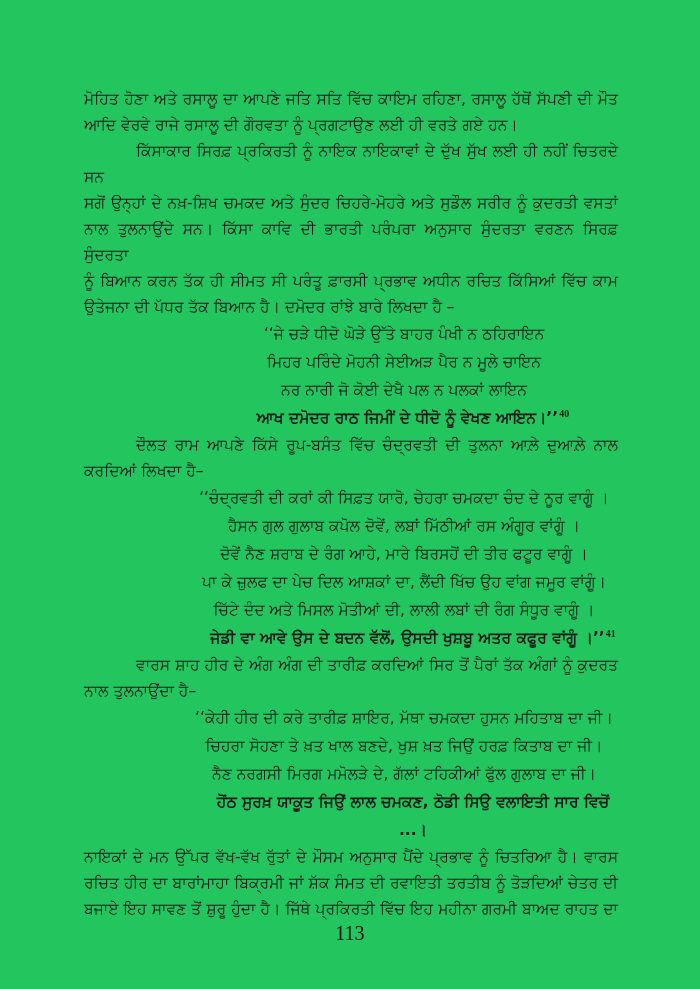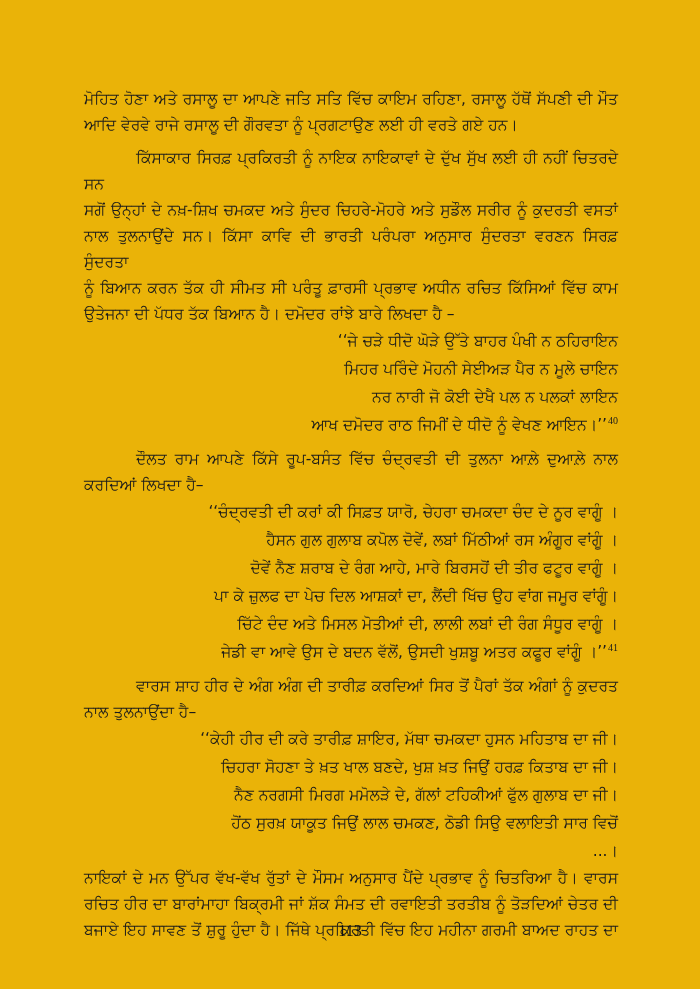--- a/index.html
+++ b/index.html
@@ -6,57 +6,57 @@
   body {
     width:700px; height:989px;
     background:#ffffff;
     font-family:"DejaVu Sans", sans-serif;
     color:#1b1b1b;
     -webkit-font-smoothing:antialiased;
   }
   .page {
     position:relative;
     width:700px; height:989px;
-    background:#eab308;
+    background:#22c55e;
     overflow:hidden;
   }
   .text-block {
     position:absolute;
     left:84px; top:86px;
     width:534px;
     font-size:15.5px;
   }
   .para .line {
     line-height:26px;
     text-align:justify;
     text-align-last:justify;
     white-space:normal;
   }
   .para .line.last { text-align:center; text-align-last:left; }
-  .para .line.indent { text-indent:52px;margin-top:7px; }
+  .para .line.indent { text-indent:52px; }
   .verse .vline {
     line-height:28px;
     margin-left:106px;
-    text-align:right;
+    text-align:center;
   }
-  .verse .vline:last-child { margin-left:124px; }
+  .verse .vline:last-child { margin-left:124px;font-weight:bold; }
   sup.fn {
     font-family:"Liberation Serif", serif;
     font-size:10px;
     line-height:0;
     vertical-align:super;
     margin-left:1px;
   }
   .footer {
     position:absolute;
     left:0; top:922px;
     width:700px;
     text-align:center;
     font-family:"Liberation Serif", serif;
-    font-size:16px;
+    font-size:20px;
     color:#111;
   }
 </style>
 </head>
 <body>
 
 <div class="page">
   <div class="text-block">
       <div class="para">
         <div class="line">ਮੋਹਿਤ ਹੋਣਾ ਅਤੇ ਰਸਾਲੂ ਦਾ ਆਪਣੇ ਜਤਿ ਸਤਿ ਵਿੱਚ ਕਾਇਮ ਰਹਿਣਾ, ਰਸਾਲੂ ਹੱਥੋਂ ਸੱਪਣੀ ਦੀ ਮੌਤ</div>

